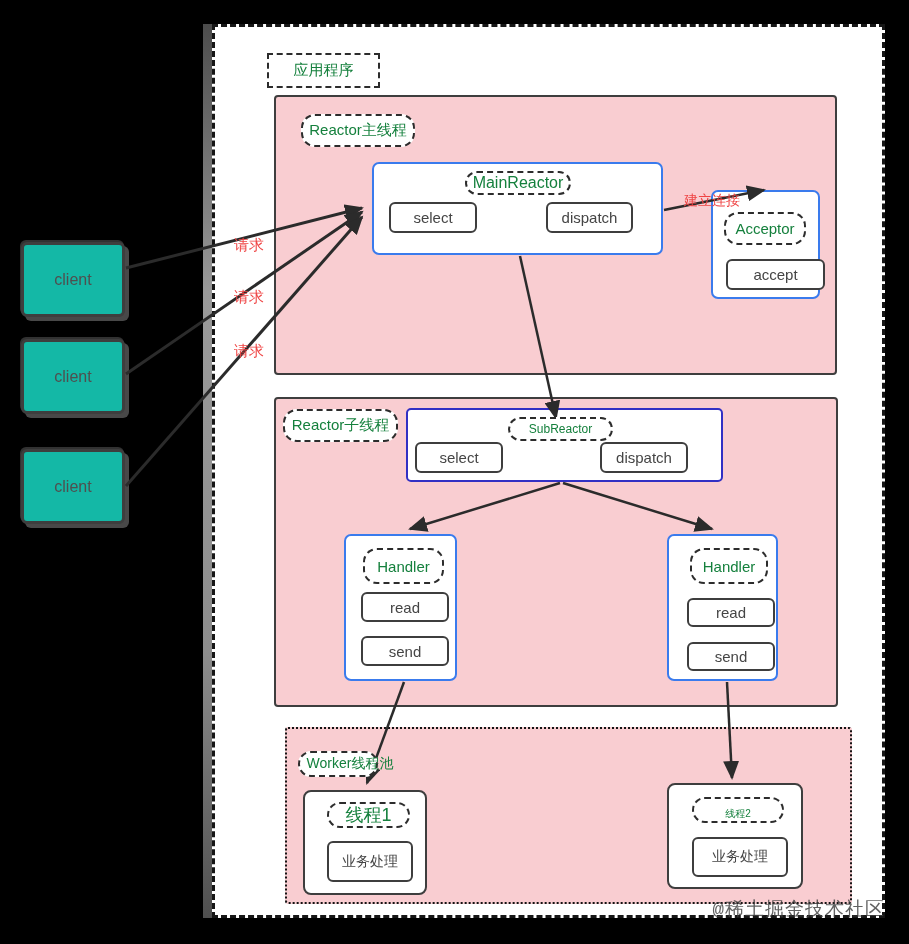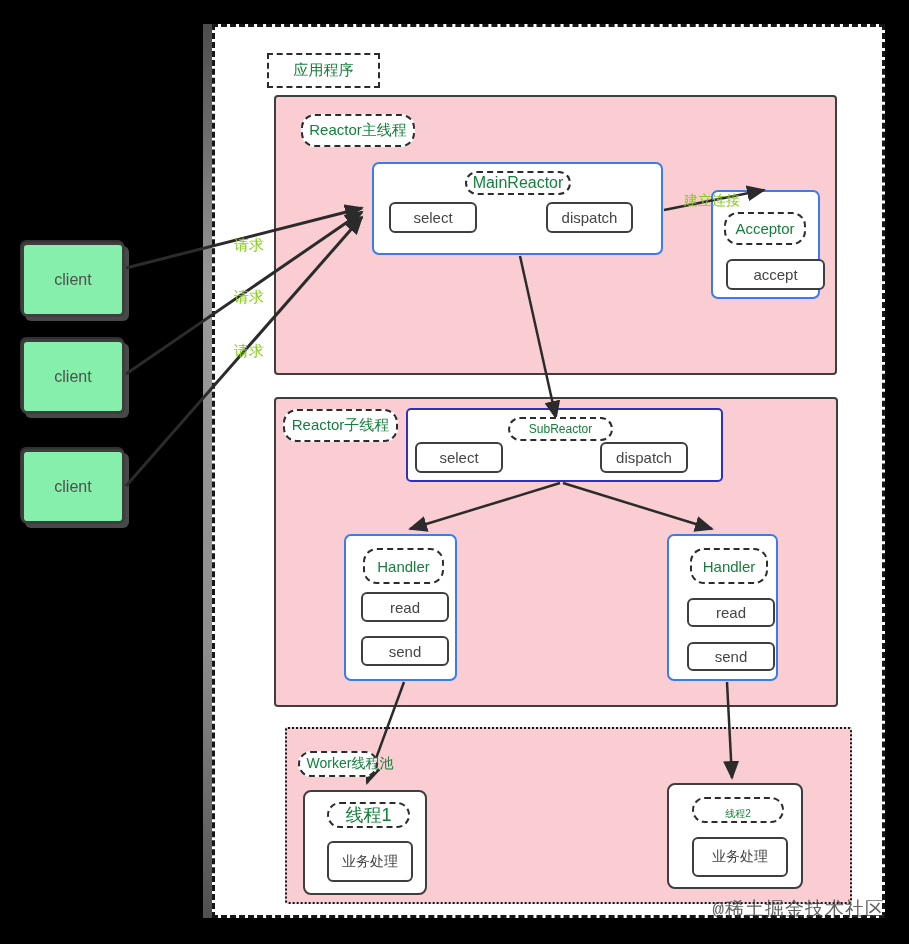--- a/index.html
+++ b/index.html
@@ -18,21 +18,21 @@
     background:#ffffff;
     border:3px dashed #161616;
   }
   .edge-strip{
     left:203px;top:24px;width:9px;height:894px;
     background:linear-gradient(#4c4c4c,#9a9a9a 30%,#8d8d8d 70%,#4f4f4f);
   }
   
   .client{
     width:104px;height:75px;
-    background:#86efac;
+    background:#14b8a6;
     border:3px solid #3e3e3e;
     border-radius:6px;
     box-shadow:4px 4px 0 rgba(110,110,110,.65), -1px -2px 0 rgba(90,90,90,.55);
     display:flex;align-items:center;justify-content:center;
     font-size:16px;color:#4f4f4f;
   }
   
   .pink{
     background:#f9cdd1;
     border:2px solid #3e3e3e;
@@ -58,21 +58,21 @@
     border-radius:5px;
   }
   
   .op{
     background:#fff;
     border:2px solid #3e3e3e;
     border-radius:6px;
     display:flex;align-items:center;justify-content:center;
     font-size:15px;color:#454545;
   }
-  .freelabel{font-size:15px;color:#84cc16;white-space:nowrap;}
+  .freelabel{font-size:15px;color:#ef4444;white-space:nowrap;}
   .watermark{
     font-size:19px;
     color:rgba(62,62,62,.82);
     letter-spacing:1px;
     white-space:nowrap;
   }
   svg.arrows{left:0;top:0;pointer-events:none;z-index:40;}
   .lbl-z{z-index:50;border-radius:14px;}
 </style>
 </head>

